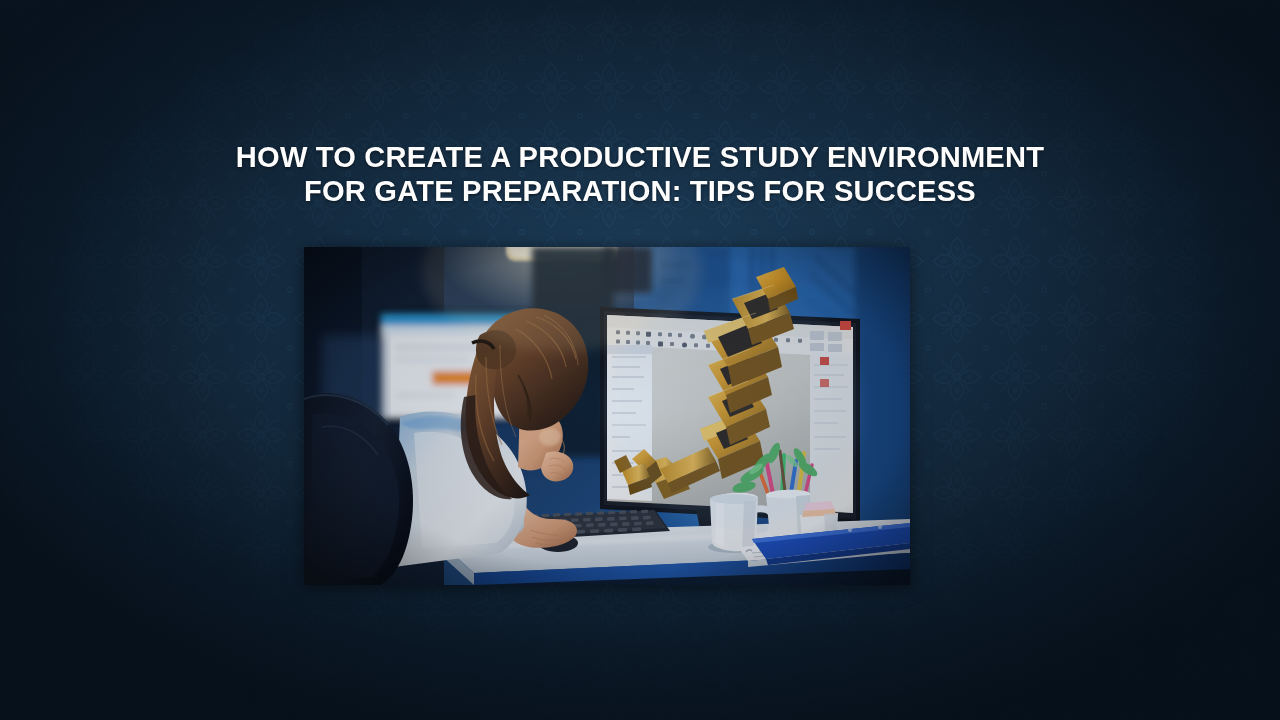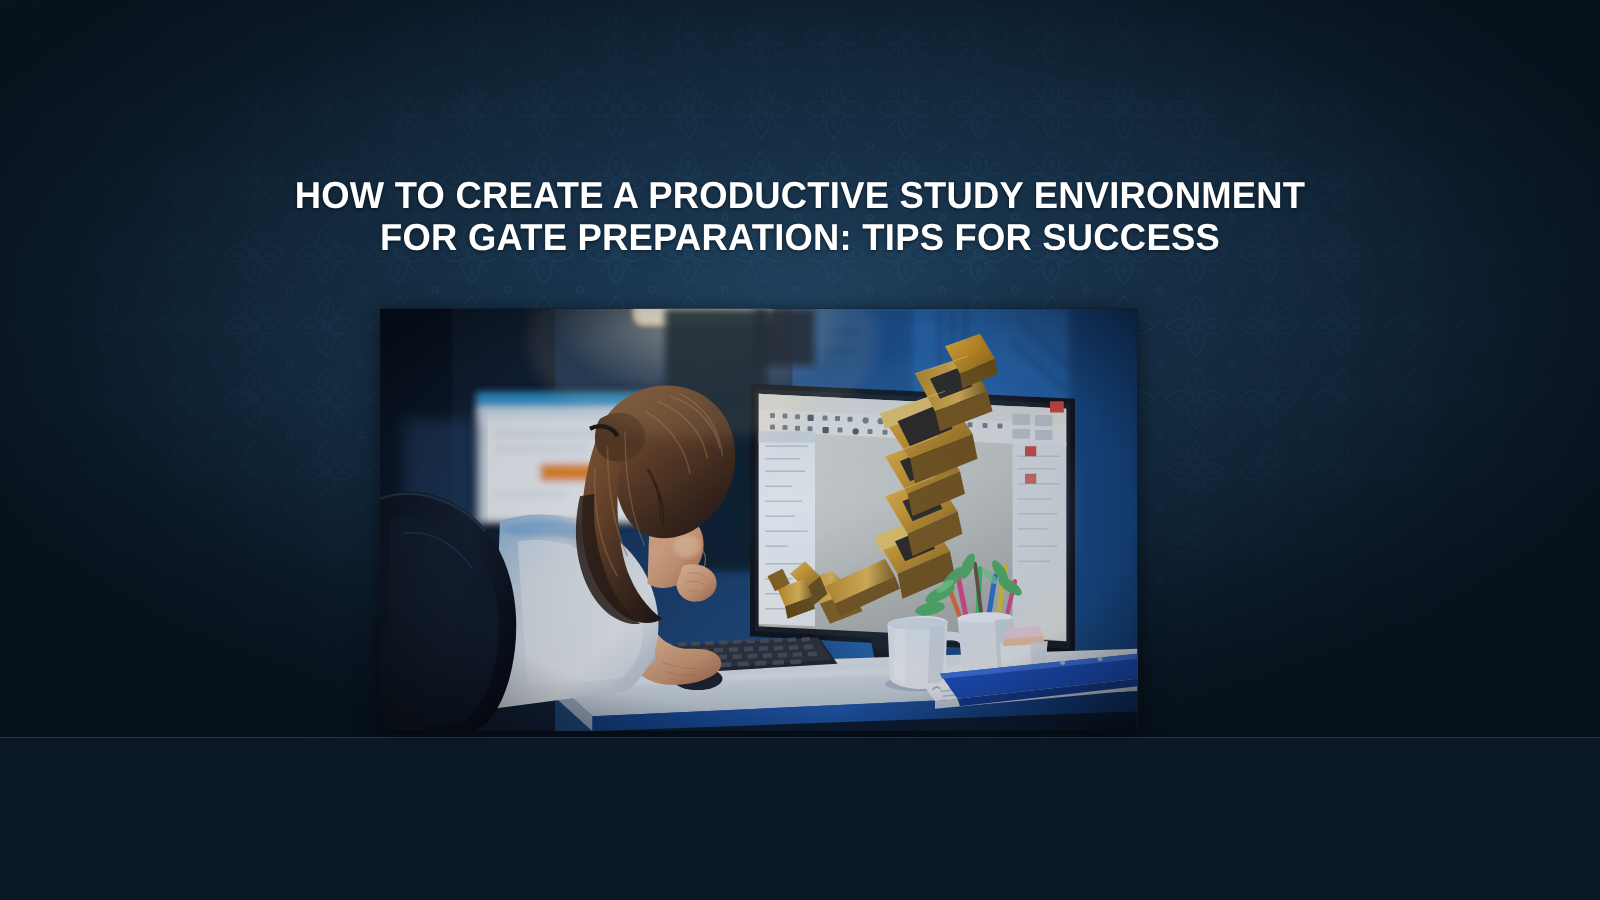--- a/index.html
+++ b/index.html
@@ -7,21 +7,21 @@
 
   html, body {
     width:1280px; height:720px;
     overflow:hidden;
     background:#0a1725;
     font-family:"Liberation Sans", sans-serif;
   }
 
   #slide {
     position:relative;
-    width:1280px; height:590px;
+    width:1280px; height:720px;
     overflow:hidden;
     background:#8b5cf6;
   }
 
   
   .bg-base {
     position:absolute; inset:0;
     background:#18344c;
   }
   .bg-damask {

